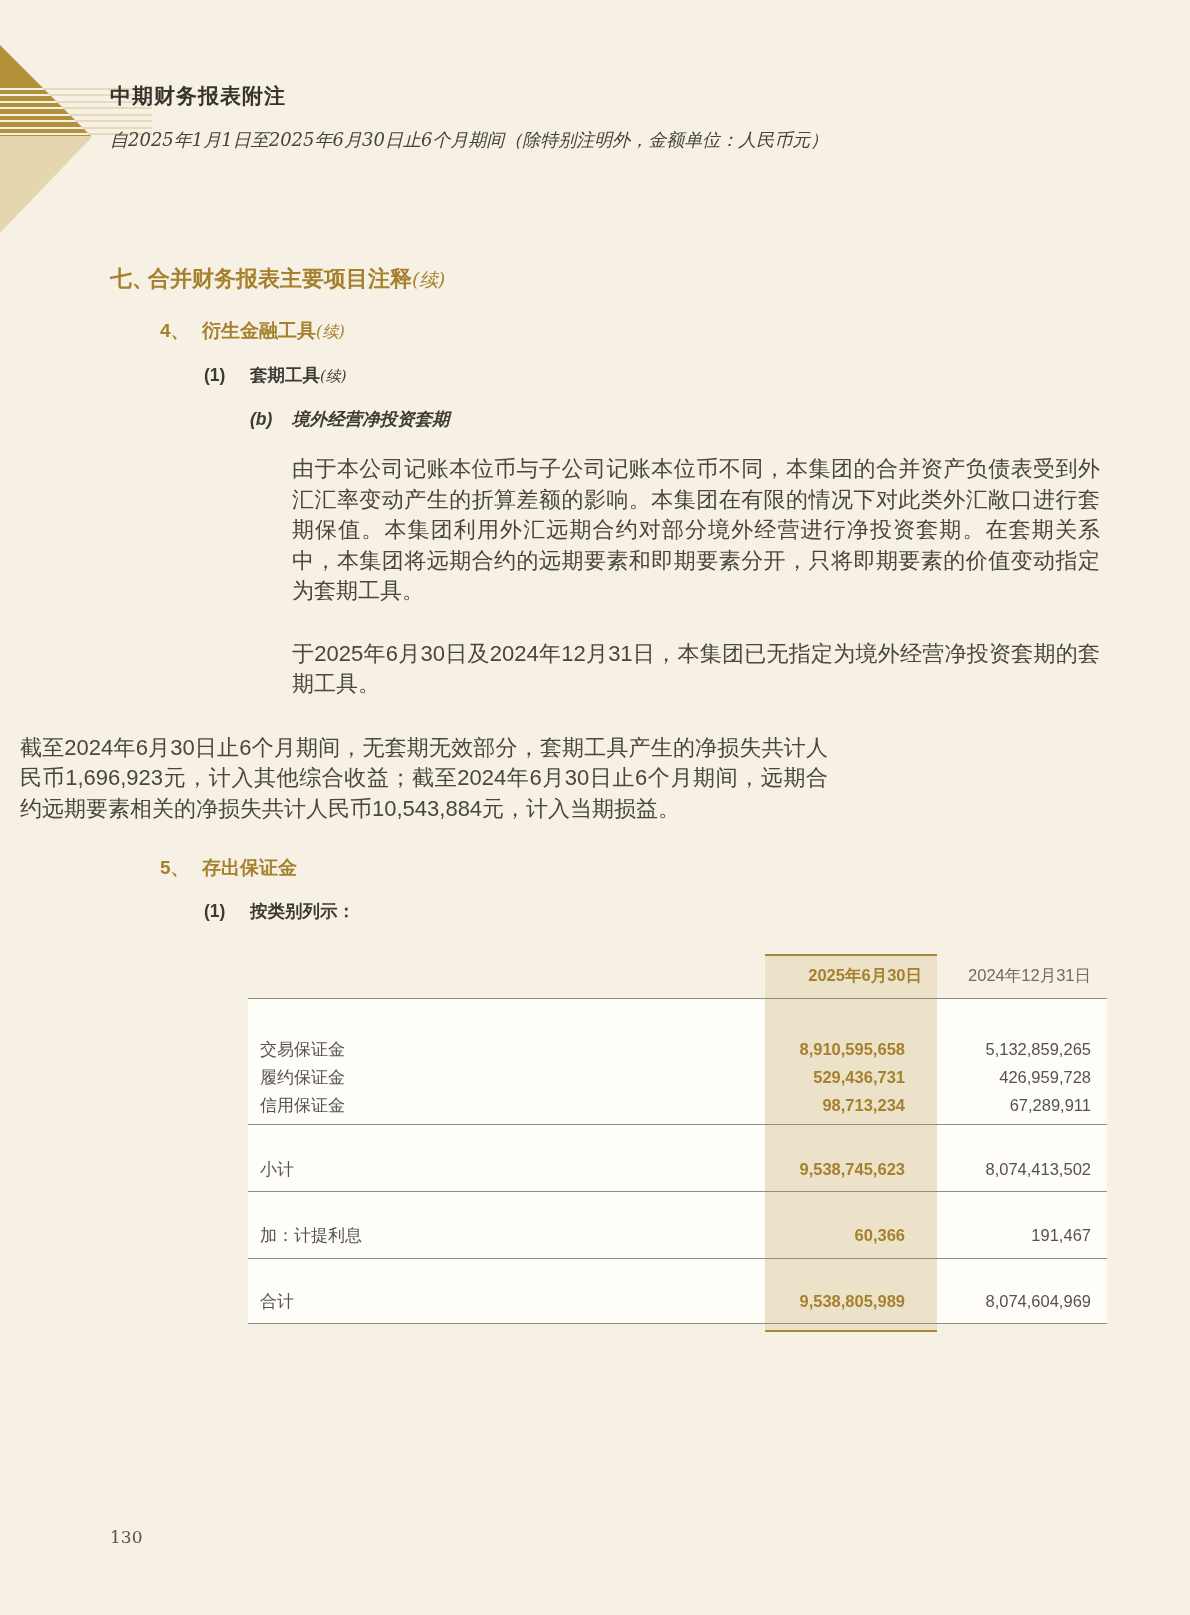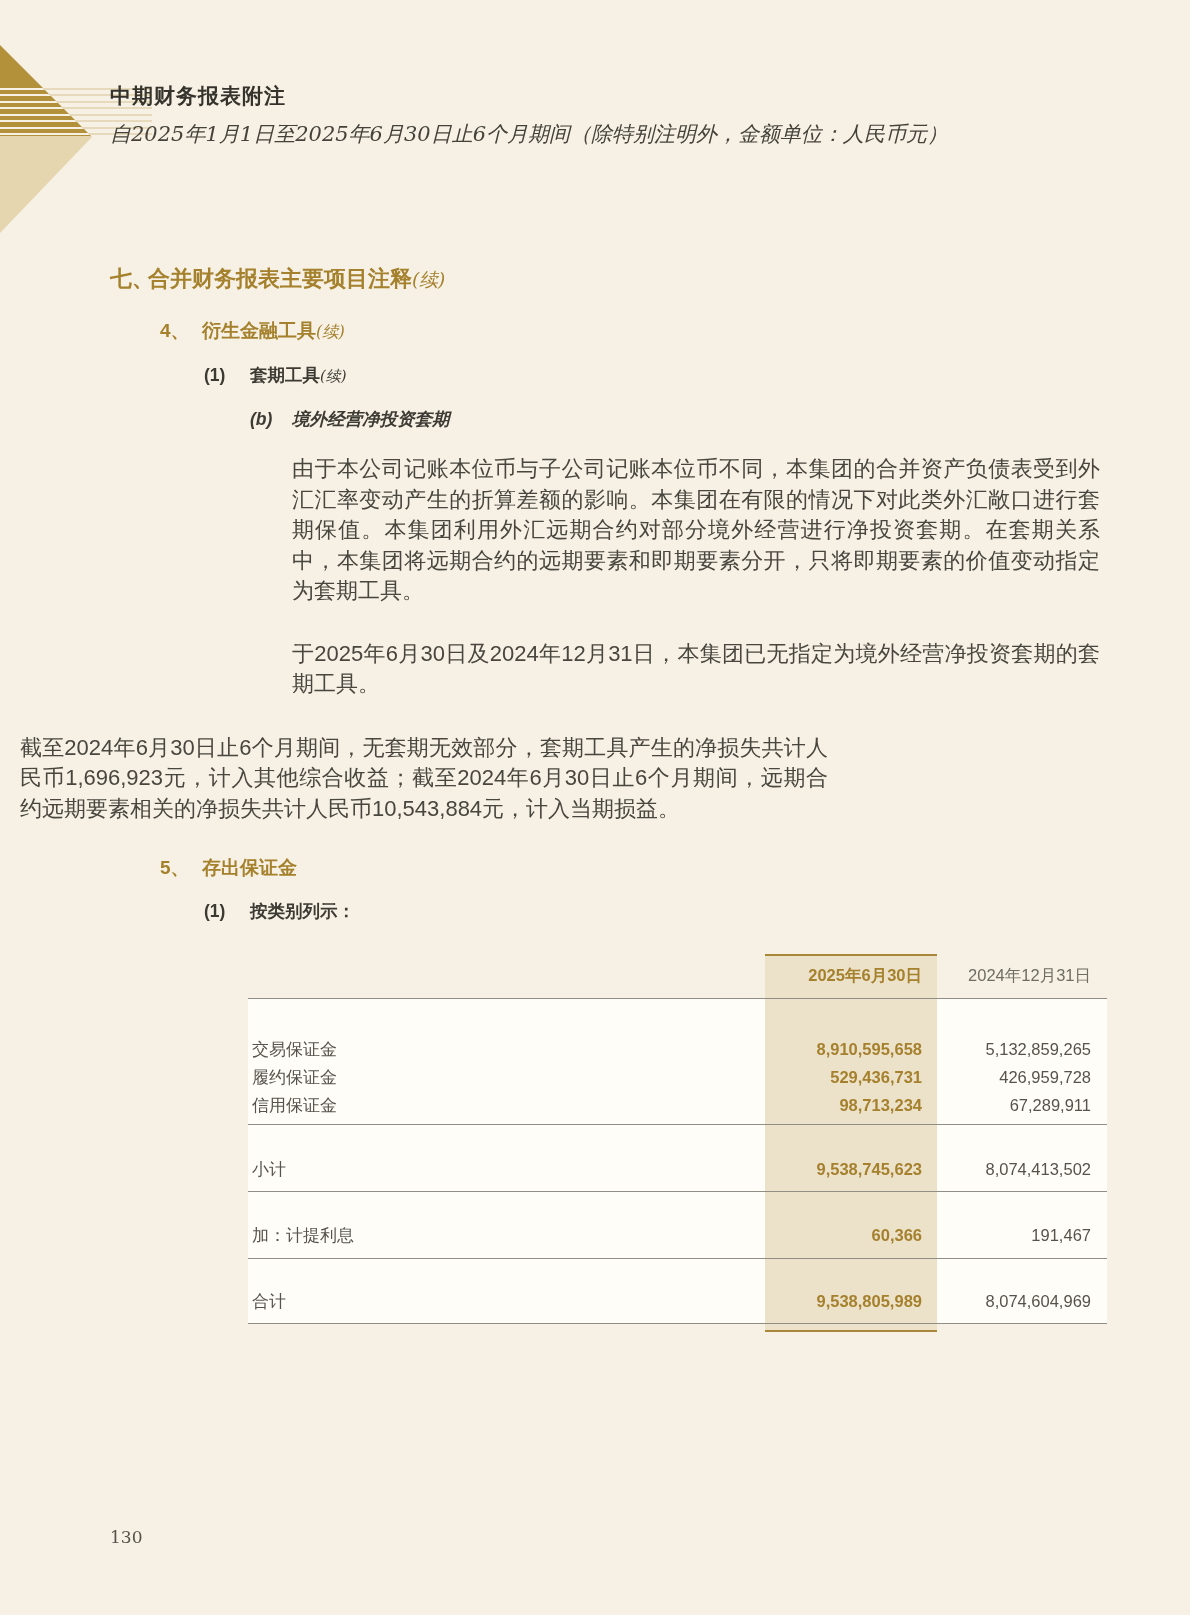--- a/index.html
+++ b/index.html
@@ -28,23 +28,23 @@
     background:repeating-linear-gradient(to bottom, #f6f1e4 0 2px, rgba(0,0,0,0) 2px 6.5px);
   }
 
   
   .doc-title {
     position:absolute; left:110px; top:82px;
     font-family:"DejaVu Serif", serif; font-weight:bold;
     font-size:21px; color:#35332c; letter-spacing:1px;
   }
   .doc-subtitle {
-    position:absolute; left:110px; top:120px;
+    position:absolute; left:110px; top:128px;
     font-family:"DejaVu Serif", serif; font-style:italic;
-    font-size:21px; color:#44423a;
+    font-size:18px; color:#44423a;
   }
 
   
   .content { position:absolute; left:0; top:264px; width:1190px; }
 
   .gold { color:#a5812d; }
   .cont-mark { font-family:"DejaVu Serif", serif; font-style:italic; font-weight:normal; font-size:0.85em; }
 
   .h1row { margin-left:110px; display:flex; font-size:22px; line-height:30px; font-weight:bold; }
   .h1row .num { width:38px; flex:0 0 auto; }
@@ -91,22 +91,22 @@
     height:44px; display:grid; grid-template-columns:517px 172px 170px;
     align-items:center; font-size:16.5px;
   }
   .thead .c2 { text-align:right; padding-right:15px; font-weight:bold; color:#a5812d; }
   .thead .c3 { text-align:right; padding-right:16px; color:#6e6c63; }
   .rule { border-top:1.5px solid #8f8d84; }
   .trow {
     height:28px; display:grid; grid-template-columns:517px 172px 170px;
     align-items:center; font-size:17px;
   }
-  .trow .c1 { padding-left:4px; color:#55534b; }
-  .trow .c2 { text-align:right; padding-right:15px; font-weight:bold; color:#a5812d; font-size:16.5px; }
+  .trow .c1 { padding-left:12px; color:#55534b; }
+  .trow .c2 { text-align:right; padding-right:32px; font-weight:bold; color:#a5812d; font-size:16.5px; }
   .trow .c3 { text-align:right; padding-right:16px; color:#55534b; font-size:16.5px; }
   .sp36 { height:36px; } .sp30 { height:30px; } .sp29 { height:29px; }
   .sp28 { height:28px; } .sp9 { height:9px; } .sp8 { height:8px; } .sp5 { height:5px; }
 
   
   .page-num {
     position:absolute; left:110px; top:1527px;
     font-family:"DejaVu Serif", serif; font-size:17px; color:#55524a;
   }
 </style>

